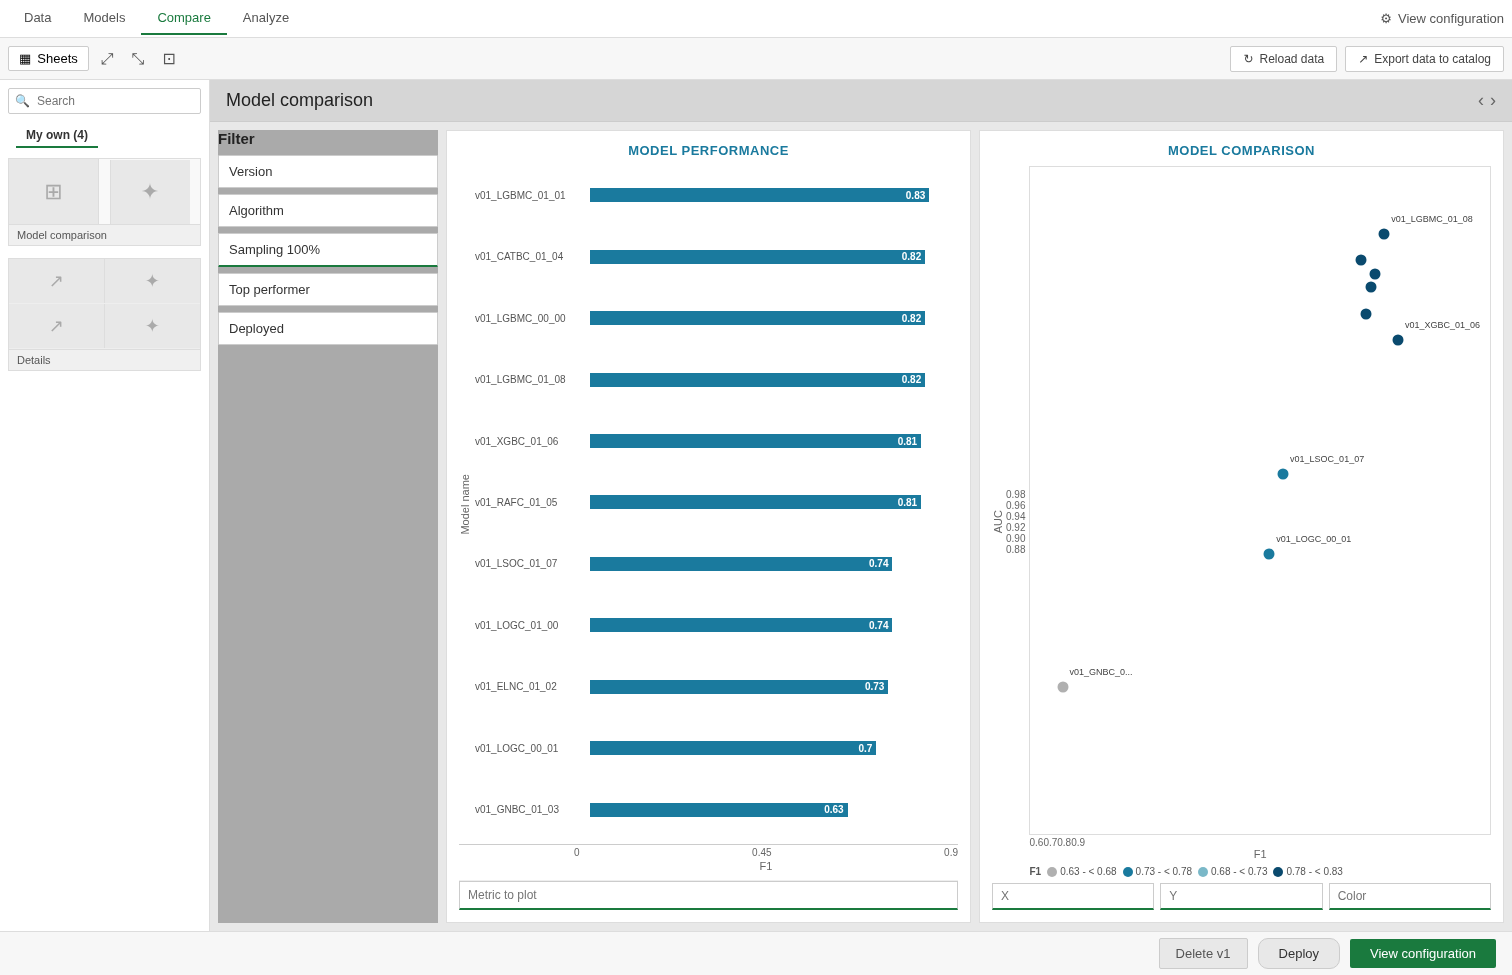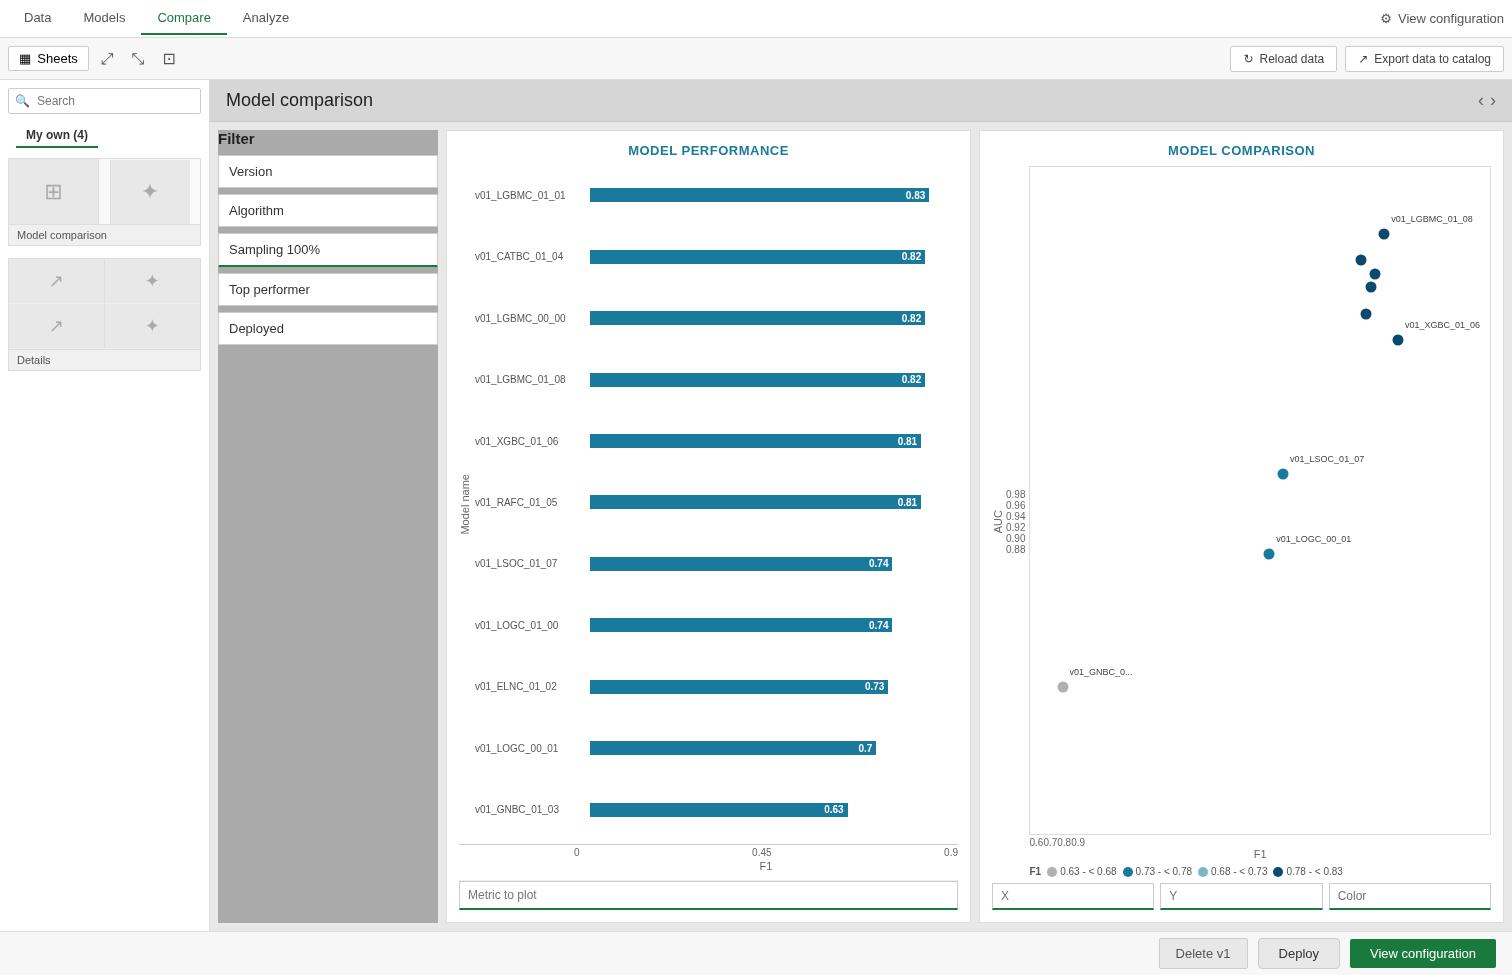--- a/index.html
+++ b/index.html
@@ -99,21 +99,21 @@
     .scatter-label { position: absolute; font-size: 9px; color: #444; white-space: nowrap; }
 
     
     .axis-inputs { display: flex; gap: 6px; margin-top: 6px; }
     .axis-input-wrap { flex: 1; }
     .axis-input { width: 100%; border: 1px solid #ccc; padding: 5px 8px; font-size: 12px; border-bottom: 2px solid #1a7a3e; }
 
     
     .bottom-bar { height: 44px; background: #f7f7f7; border-top: 1px solid #ddd; display: flex; align-items: center; justify-content: flex-end; padding: 0 16px; gap: 10px; }
     .delete-btn { padding: 7px 16px; border: 1px solid #ccc; background: #e8e8e8; font-size: 13px; cursor: pointer; border-radius: 2px; color: #555; }
-    .deploy-btn { padding: 7px 20px; border: 1px solid #ccc; background: #e8e8e8; font-size: 13px; cursor: pointer; border-radius: 4px; color: #333; }
+    .deploy-btn { padding: 7px 20px; border: 1px solid #ccc; background: #e8e8e8; font-size: 13px; cursor: pointer; border-radius: 10px; color: #333; }
     .view-config-bottom { padding: 7px 20px; background: #1a7a3e; color: #fff; border: none; font-size: 13px; cursor: pointer; border-radius: 2px; }
   </style>
 </head>
 <body>
 
 <div class="top-nav">
   <div class="top-nav-left">
     <div class="nav-tab">Data</div>
     <div class="nav-tab">Models</div>
     <div class="nav-tab active">Compare</div>

